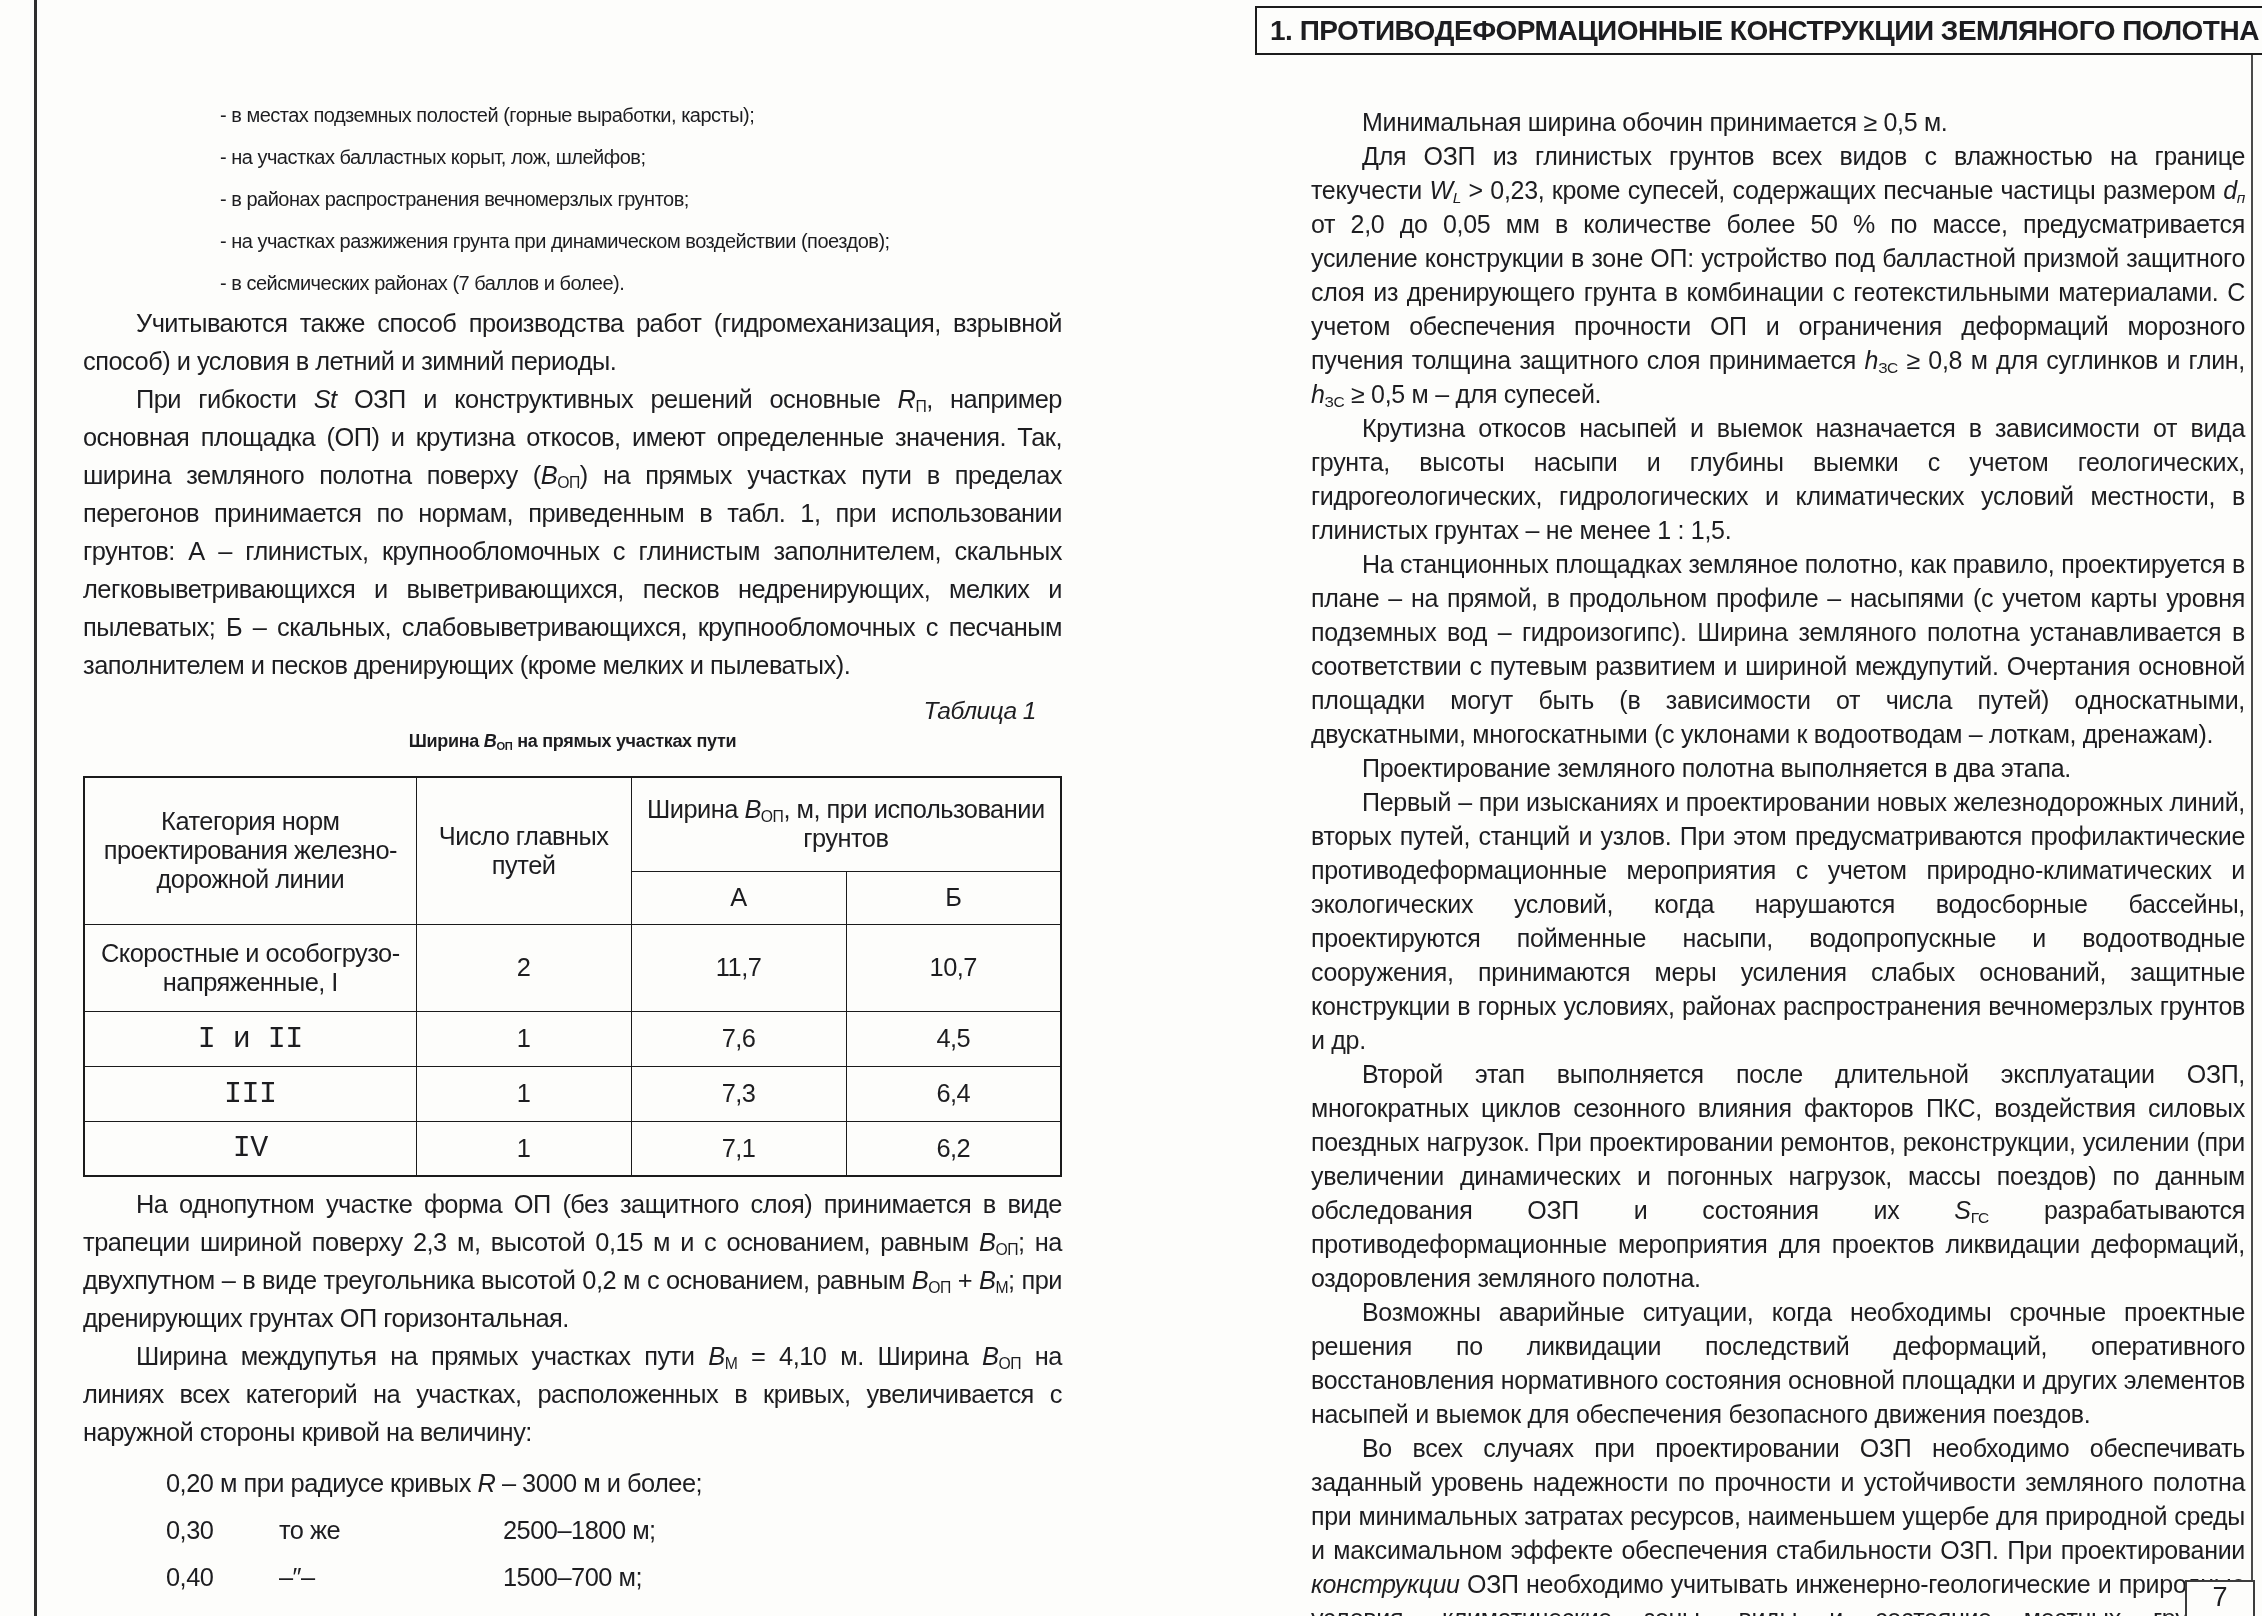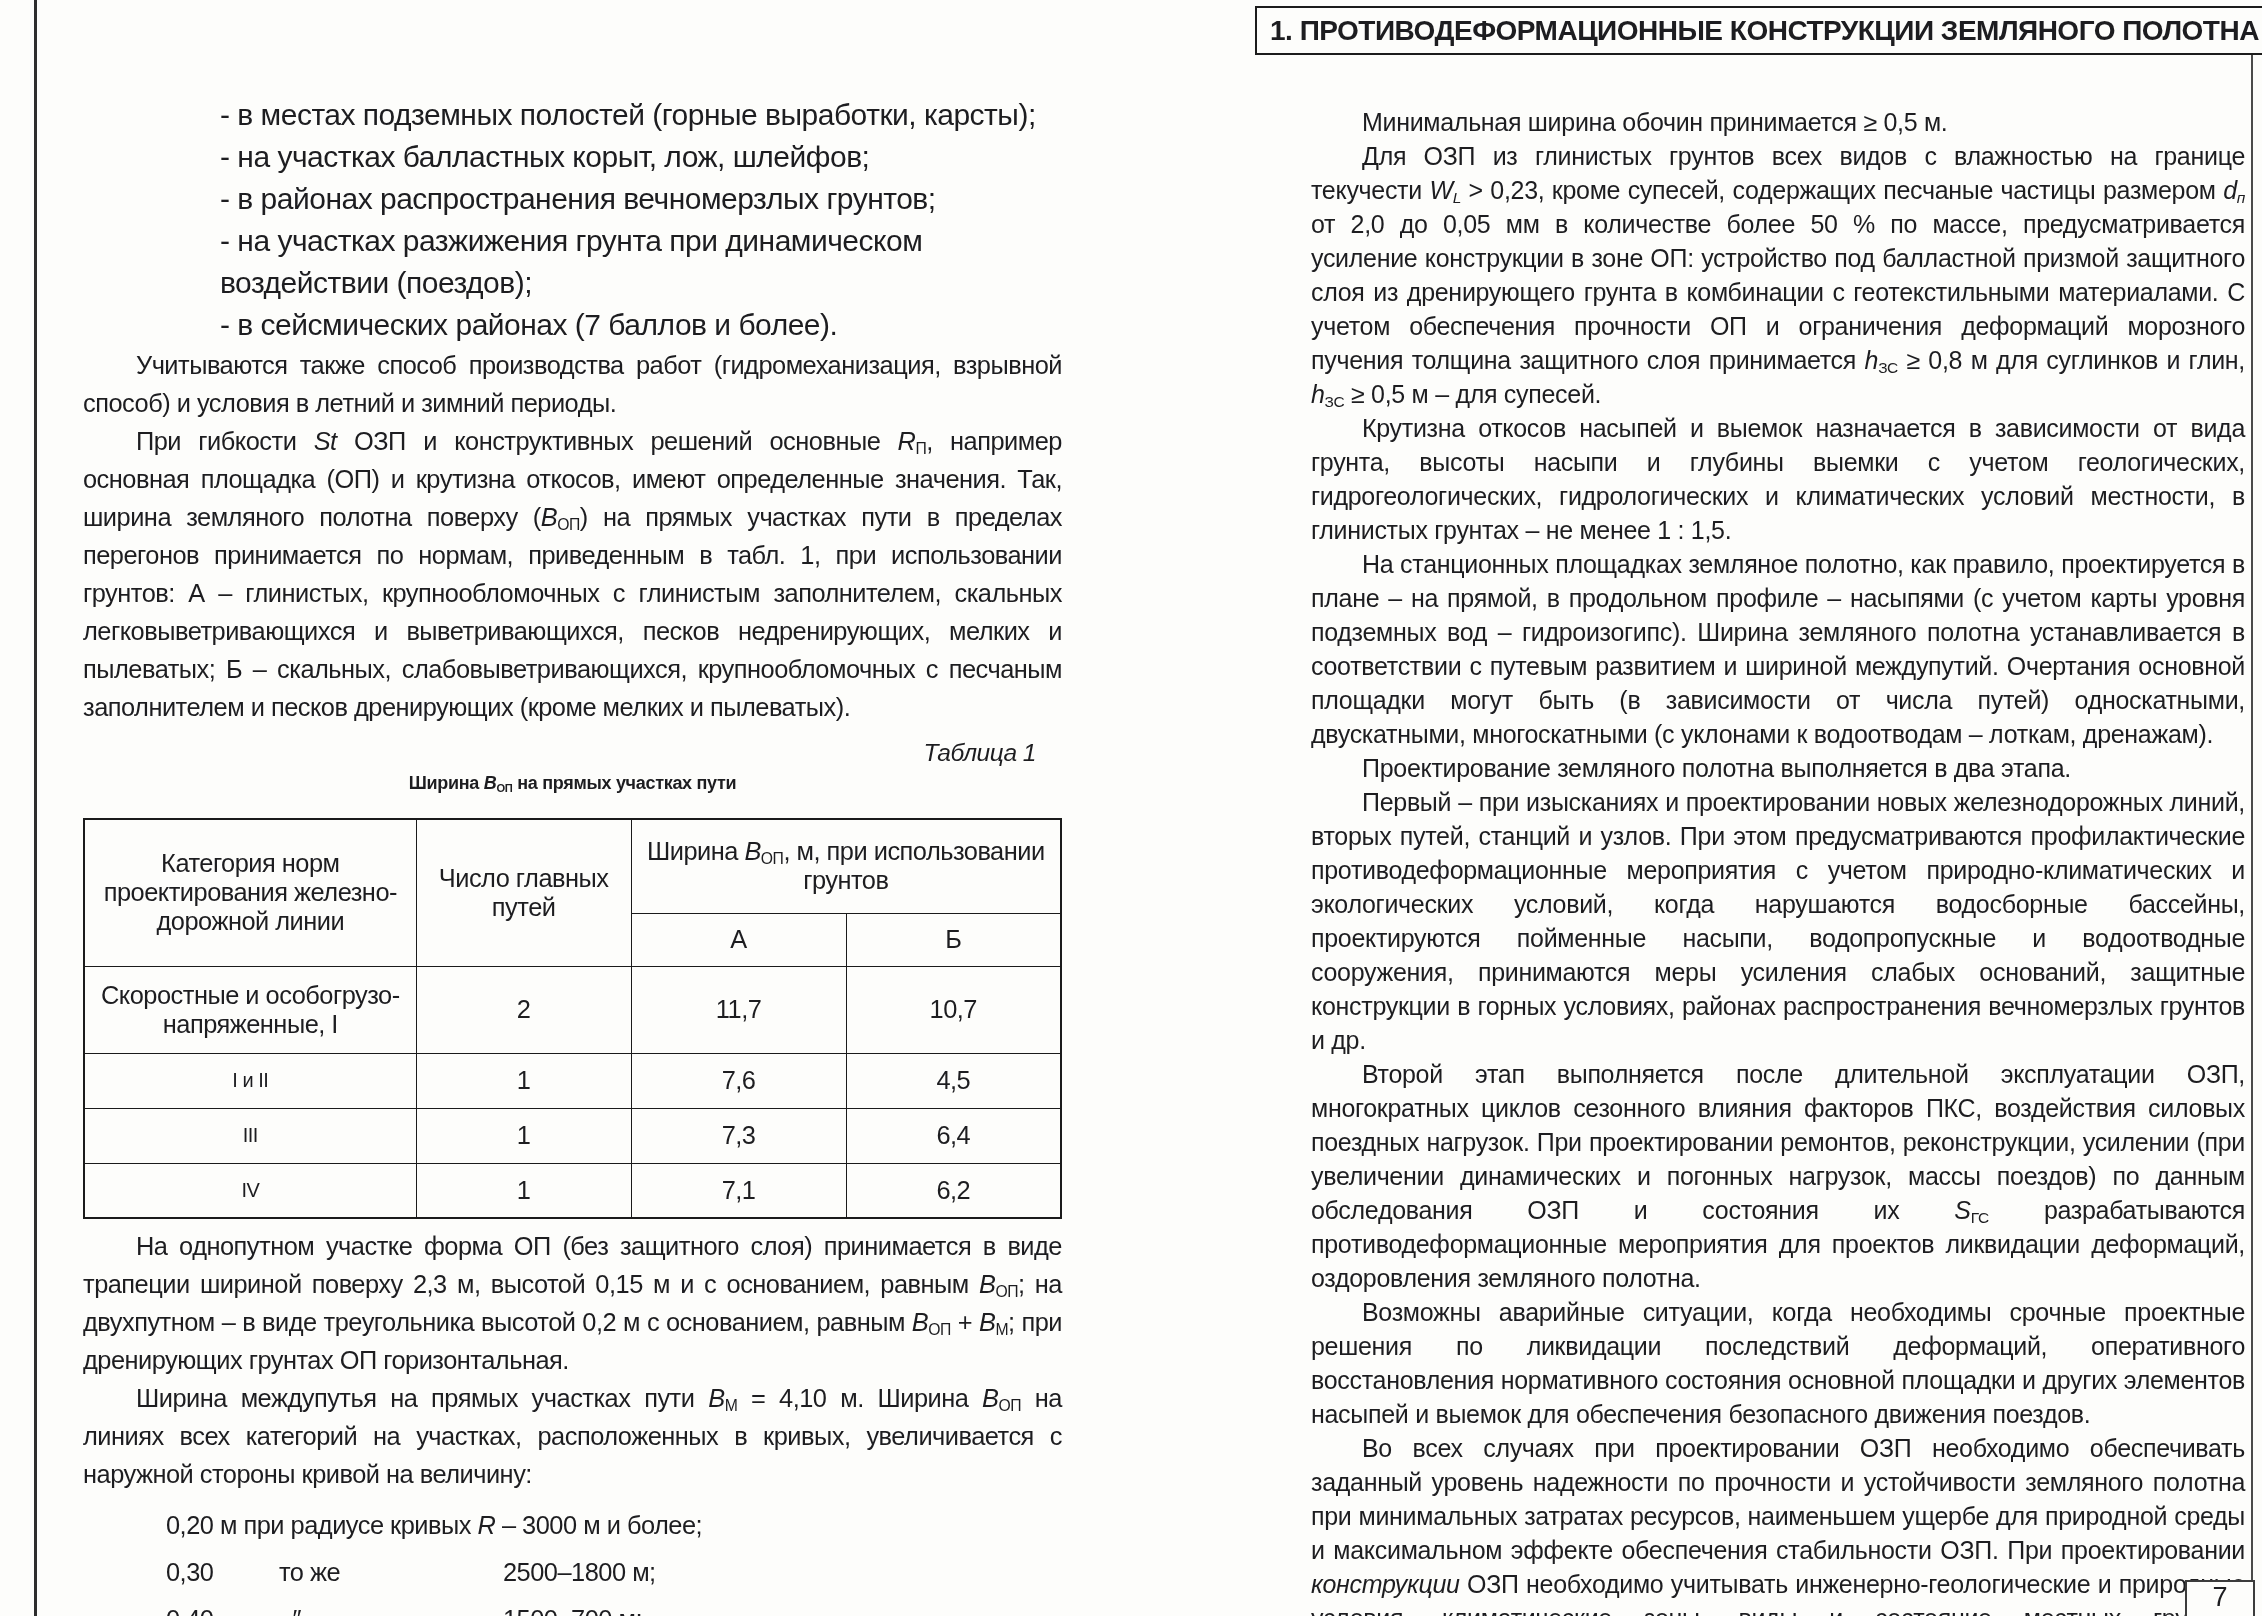--- a/index.html
+++ b/index.html
@@ -10,32 +10,32 @@
     font-family:"Liberation Sans",sans-serif;
     color:#1d1d20;
     overflow:hidden;
   }
   
   .spine-rule{position:absolute;left:34px;top:0;width:2.8px;height:1617px;background:#2d2d2d;}
   .edge-rule{position:absolute;left:2251px;top:51px;width:1.9px;height:1529px;background:#4a4a4a;}
 
   
   .page-left{position:absolute;left:83px;top:94px;width:979px;letter-spacing:-0.5px;}
-  .bullets{margin:0 0 0 137px;font-size:30px;line-height:42px;}
+  .bullets{margin:0 0 0 137px;font-size:20px;line-height:42px;}
   .par{margin:0;font-size:25.4px;line-height:38px;text-align:justify;text-indent:53px;}
   .table-caption{margin:13px 26px 5.6px 0;font-size:24.5px;font-style:italic;text-align:right;}
   .table-title{margin:3.8px 0 24.5px 0;font-size:18px;font-weight:bold;text-align:center;letter-spacing:-0.3px;}
   table.norm{width:100%;border-collapse:collapse;border:2.8px solid #1b1b1b;font-size:25.4px;margin-bottom:7.5px;}
   table.norm th,table.norm td{border:1.9px solid #1b1b1b;padding:1.9px 9.4px;text-align:center;vertical-align:middle;font-weight:normal;}
   .tr-h1{height:94px;}
   .tr-h2{height:53px;}
   .tr-r1{height:87px;}
   .tr-r{height:55px;}
   td.cat-left{text-align:left;padding-left:7.5px;}
-  .roman{font-family:Liberation Sans, sans-serif;font-size:20px;}
+  .roman{font-family:Liberation Mono, monospace;font-size:30px;}
   .col-cat{width:34%;}
   .col-trk{width:22%;}
   .col-a{width:22%;}
   .col-b{width:22%;}
   .radius-list{margin:9.4px 0 0 83px;font-size:25.4px;line-height:47px;display:grid;grid-template-columns:113px 151px auto;}
   .radius-first{grid-column:1 / 4;}
   .rl-ditto{}
   .rl-range{padding-left:73px;}
 
   

